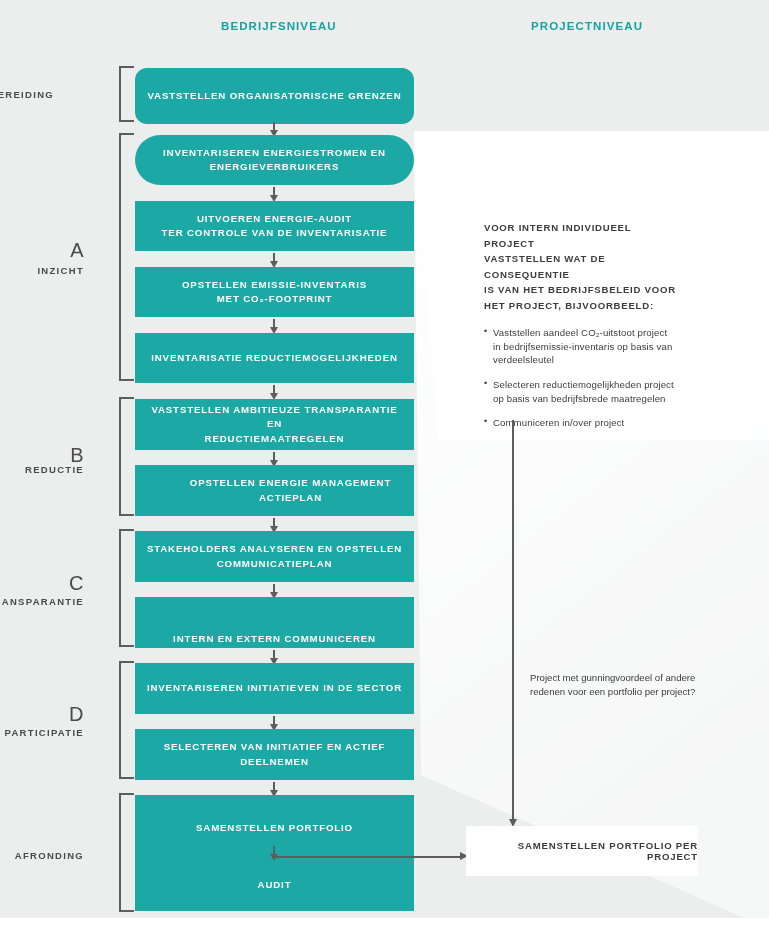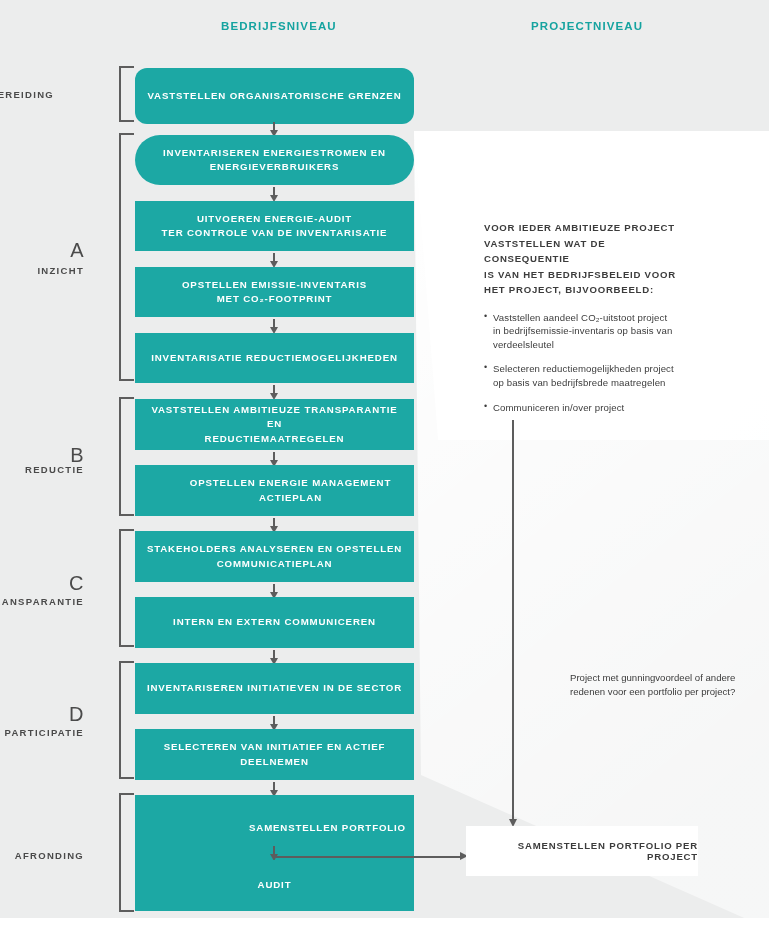--- a/index.html
+++ b/index.html
@@ -172,21 +172,20 @@
   }
 
   #project-note {
     position: absolute;
     left: 530px;
     top: 671px;
     width: 180px;
     color: #3c3c3c;
     font-size: 9.6px;
     line-height: 1.42;
-    margin-left: 40px;
   }
 
   
   #h-connector {
     position: absolute;
     left: 276px;
     top: 856px;
     width: 184px;
     height: 2px;
     background: #5d5d5d;
@@ -325,57 +324,57 @@
   <div class="varrow" style="top:518px; height:9px;"></div>
 
   <div class="pbox" style="top:531px; height:51px;">
     <div>
       <span>STAKEHOLDERS ANALYSEREN EN OPSTELLEN</span>
       <span>COMMUNICATIEPLAN</span>
     </div>
   </div>
   <div class="varrow" style="top:584px; height:9px;"></div>
 
-  <div class="pbox" style="top:597px; height:51px;">
+  <div class="pbox" style="top:597px; height:51px;align-items:flex-end;">
     <div>
       <span>INTERN EN EXTERN COMMUNICEREN</span>
     </div>
   </div>
   <div class="varrow" style="top:650px; height:9px;"></div>
 
   <div class="pbox" style="top:663px; height:51px;">
     <div>
       <span>INVENTARISEREN INITIATIEVEN IN DE SECTOR</span>
     </div>
   </div>
   <div class="varrow" style="top:716px; height:9px;"></div>
 
   <div class="pbox" style="top:729px; height:51px;">
     <div>
       <span>SELECTEREN VAN INITIATIEF EN ACTIEF DEELNEMEN</span>
     </div>
   </div>
   <div class="varrow" style="top:782px; height:9px;"></div>
 
-  <div class="pbox" style="top:795px; height:67px;justify-content:flex-end;">
+  <div class="pbox" style="top:795px; height:67px;">
     <div>
       <span>SAMENSTELLEN PORTFOLIO</span>
     </div>
   </div>
   <div class="varrow" style="top:846px; height:9px;"></div>
 
   <div class="pbox" style="top:860px; height:51px;">
     <div>
       <span>AUDIT</span>
     </div>
   </div>
 
   <div id="info-panel">
     <div class="info-title">
-      <span>VOOR IEDER AMBITIEUZE PROJECT</span>
+      <span>VOOR INTERN INDIVIDUEEL PROJECT</span>
       <span>VASTSTELLEN WAT DE CONSEQUENTIE</span>
       <span>IS VAN HET BEDRIJFSBELEID VOOR</span>
       <span>HET PROJECT, BIJVOORBEELD:</span>
     </div>
     <ul class="info-list">
       <li>Vaststellen aandeel CO₂-uitstoot project in bedrijfsemissie-inventaris op basis van verdeelsleutel</li>
       <li>Selecteren reductiemogelijkheden project op basis van bedrijfsbrede maatregelen</li>
       <li>Communiceren in/over project</li>
     </ul>
   </div>

